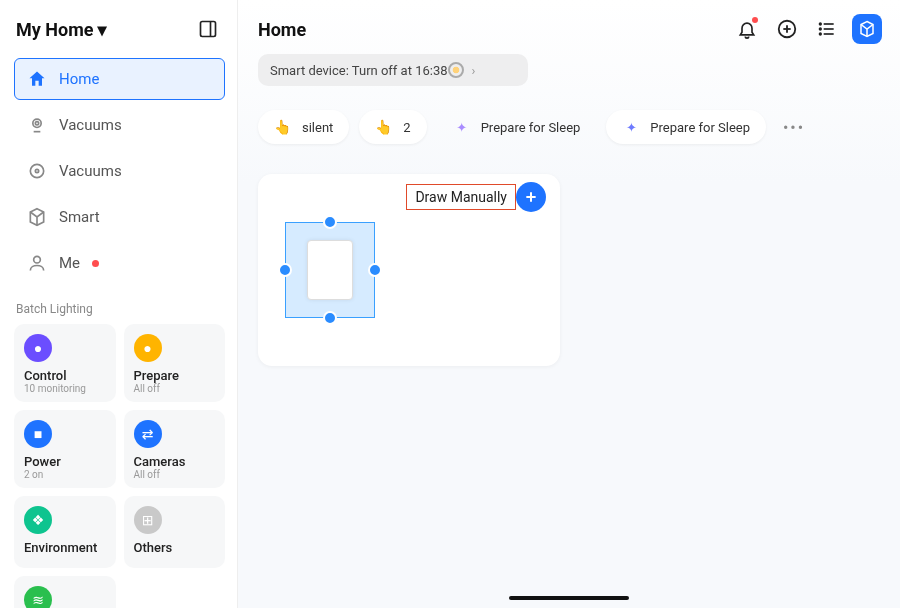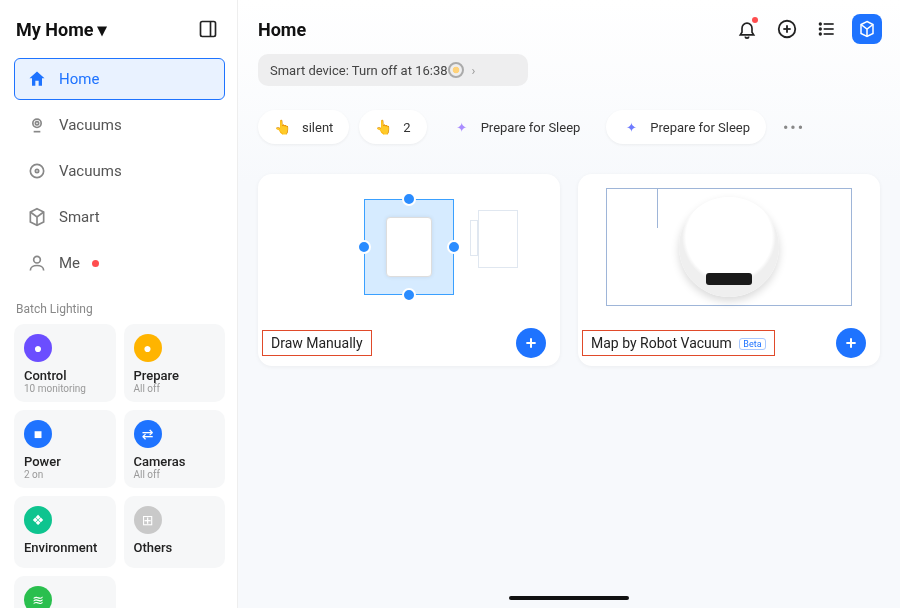--- a/index.html
+++ b/index.html
@@ -30,21 +30,21 @@
   .pill-bar { background:#eeeeef; border-radius:10px; padding:8px 12px; display:flex; align-items:center; font-size:13px; color:#444; width:270px; margin-bottom:24px;}
   .pill-bar .sun { width:16px; height:16px; border-radius:50%; border:2px solid #aaa; background: radial-gradient(circle,#ffd27a 40%, transparent 42%); margin-right:6px;}
 
   .scene-row { display:flex; align-items:center; gap:10px; margin-bottom:30px;}
   .chip { background:#fff; border-radius:20px; padding:8px 16px; display:flex; align-items:center; gap:10px; box-shadow:0 1px 3px rgba(0,0,0,0.06); font-size:13px; color:#333; cursor:pointer;}
   .chip.alt { background:transparent; box-shadow:none;}
   .chip .cicon { width:18px; height:18px; display:flex; align-items:center; justify-content:center;}
   .more-dots { width:36px; text-align:center; color:#888; letter-spacing:2px; cursor:pointer;}
 
   .card-row { display:flex; gap:18px;}
-  .card { background:#fff; border-radius:14px; width:302px; height:192px; box-shadow:0 1px 4px rgba(0,0,0,0.05); display:flex; flex-direction:column; position:relative;}
+  .card { background:#fff; border-radius:14px; width:302px; height:192px; box-shadow:0 1px 4px rgba(0,0,0,0.05); display:flex; position:relative;}
   .card-body { flex:1; display:flex; align-items:center; justify-content:center; position:relative; overflow:hidden;}
   .card-footer { height:46px; display:flex; align-items:center; justify-content:space-between; padding:0 14px; font-size:14px; color:#222;}
   .card-footer .hl { border:1.5px solid #e04a2a; padding:4px 8px; margin-left:-10px;}
   .beta { font-size:9px; color:#1e73ff; border:1px solid #a8c8ff; border-radius:3px; padding:0 3px; margin-left:4px; vertical-align:middle;}
   .plus { width:30px; height:30px; background:#1e73ff; color:#fff; border-radius:50%; display:flex; align-items:center; justify-content:center; cursor:pointer;}
 
   
   .selbox { position:relative; width:90px; height:96px; border:1.5px solid #3aa0ff; background:rgba(120,190,255,0.3); display:flex; align-items:center; justify-content:center;}
   .bed { width:46px; height:60px; background:#fff; border:1px solid #ddd; border-radius:4px; box-shadow:0 0 4px rgba(0,0,0,0.08);}
   .handle { width:14px; height:14px; background:#2a8cff; border:2px solid #fff; border-radius:50%; position:absolute;}
@@ -252,35 +252,17 @@
         <span class="hl">Draw Manually</span>
         <div class="plus">
           <svg width="16" height="16" viewBox="0 0 24 24" stroke="currentColor" stroke-width="3">
               <line x1="12" y1="5" x2="12" y2="19"></line>
               <line x1="5" y1="12" x2="19" y2="12"></line>
             </svg>
         </div>
       </div>
     </div>
 
-    <div class="card">
-      <div class="card-body">
-        <div class="plan2"></div>
-        <div class="vac"></div>
-      </div>
-      <div class="card-footer">
-        <span class="hl">
-          <span>Map by Robot Vacuum</span>
-          <span class="beta">Beta</span>
-        </span>
-        <div class="plus">
-          <svg width="16" height="16" viewBox="0 0 24 24" stroke="currentColor" stroke-width="3">
-              <line x1="12" y1="5" x2="12" y2="19"></line>
-              <line x1="5" y1="12" x2="19" y2="12"></line>
-            </svg>
-        </div>
-      </div>
-    </div>
 
   </div>
 
   <div class="home-indicator"></div>
 </main>
 
 </body></html>

